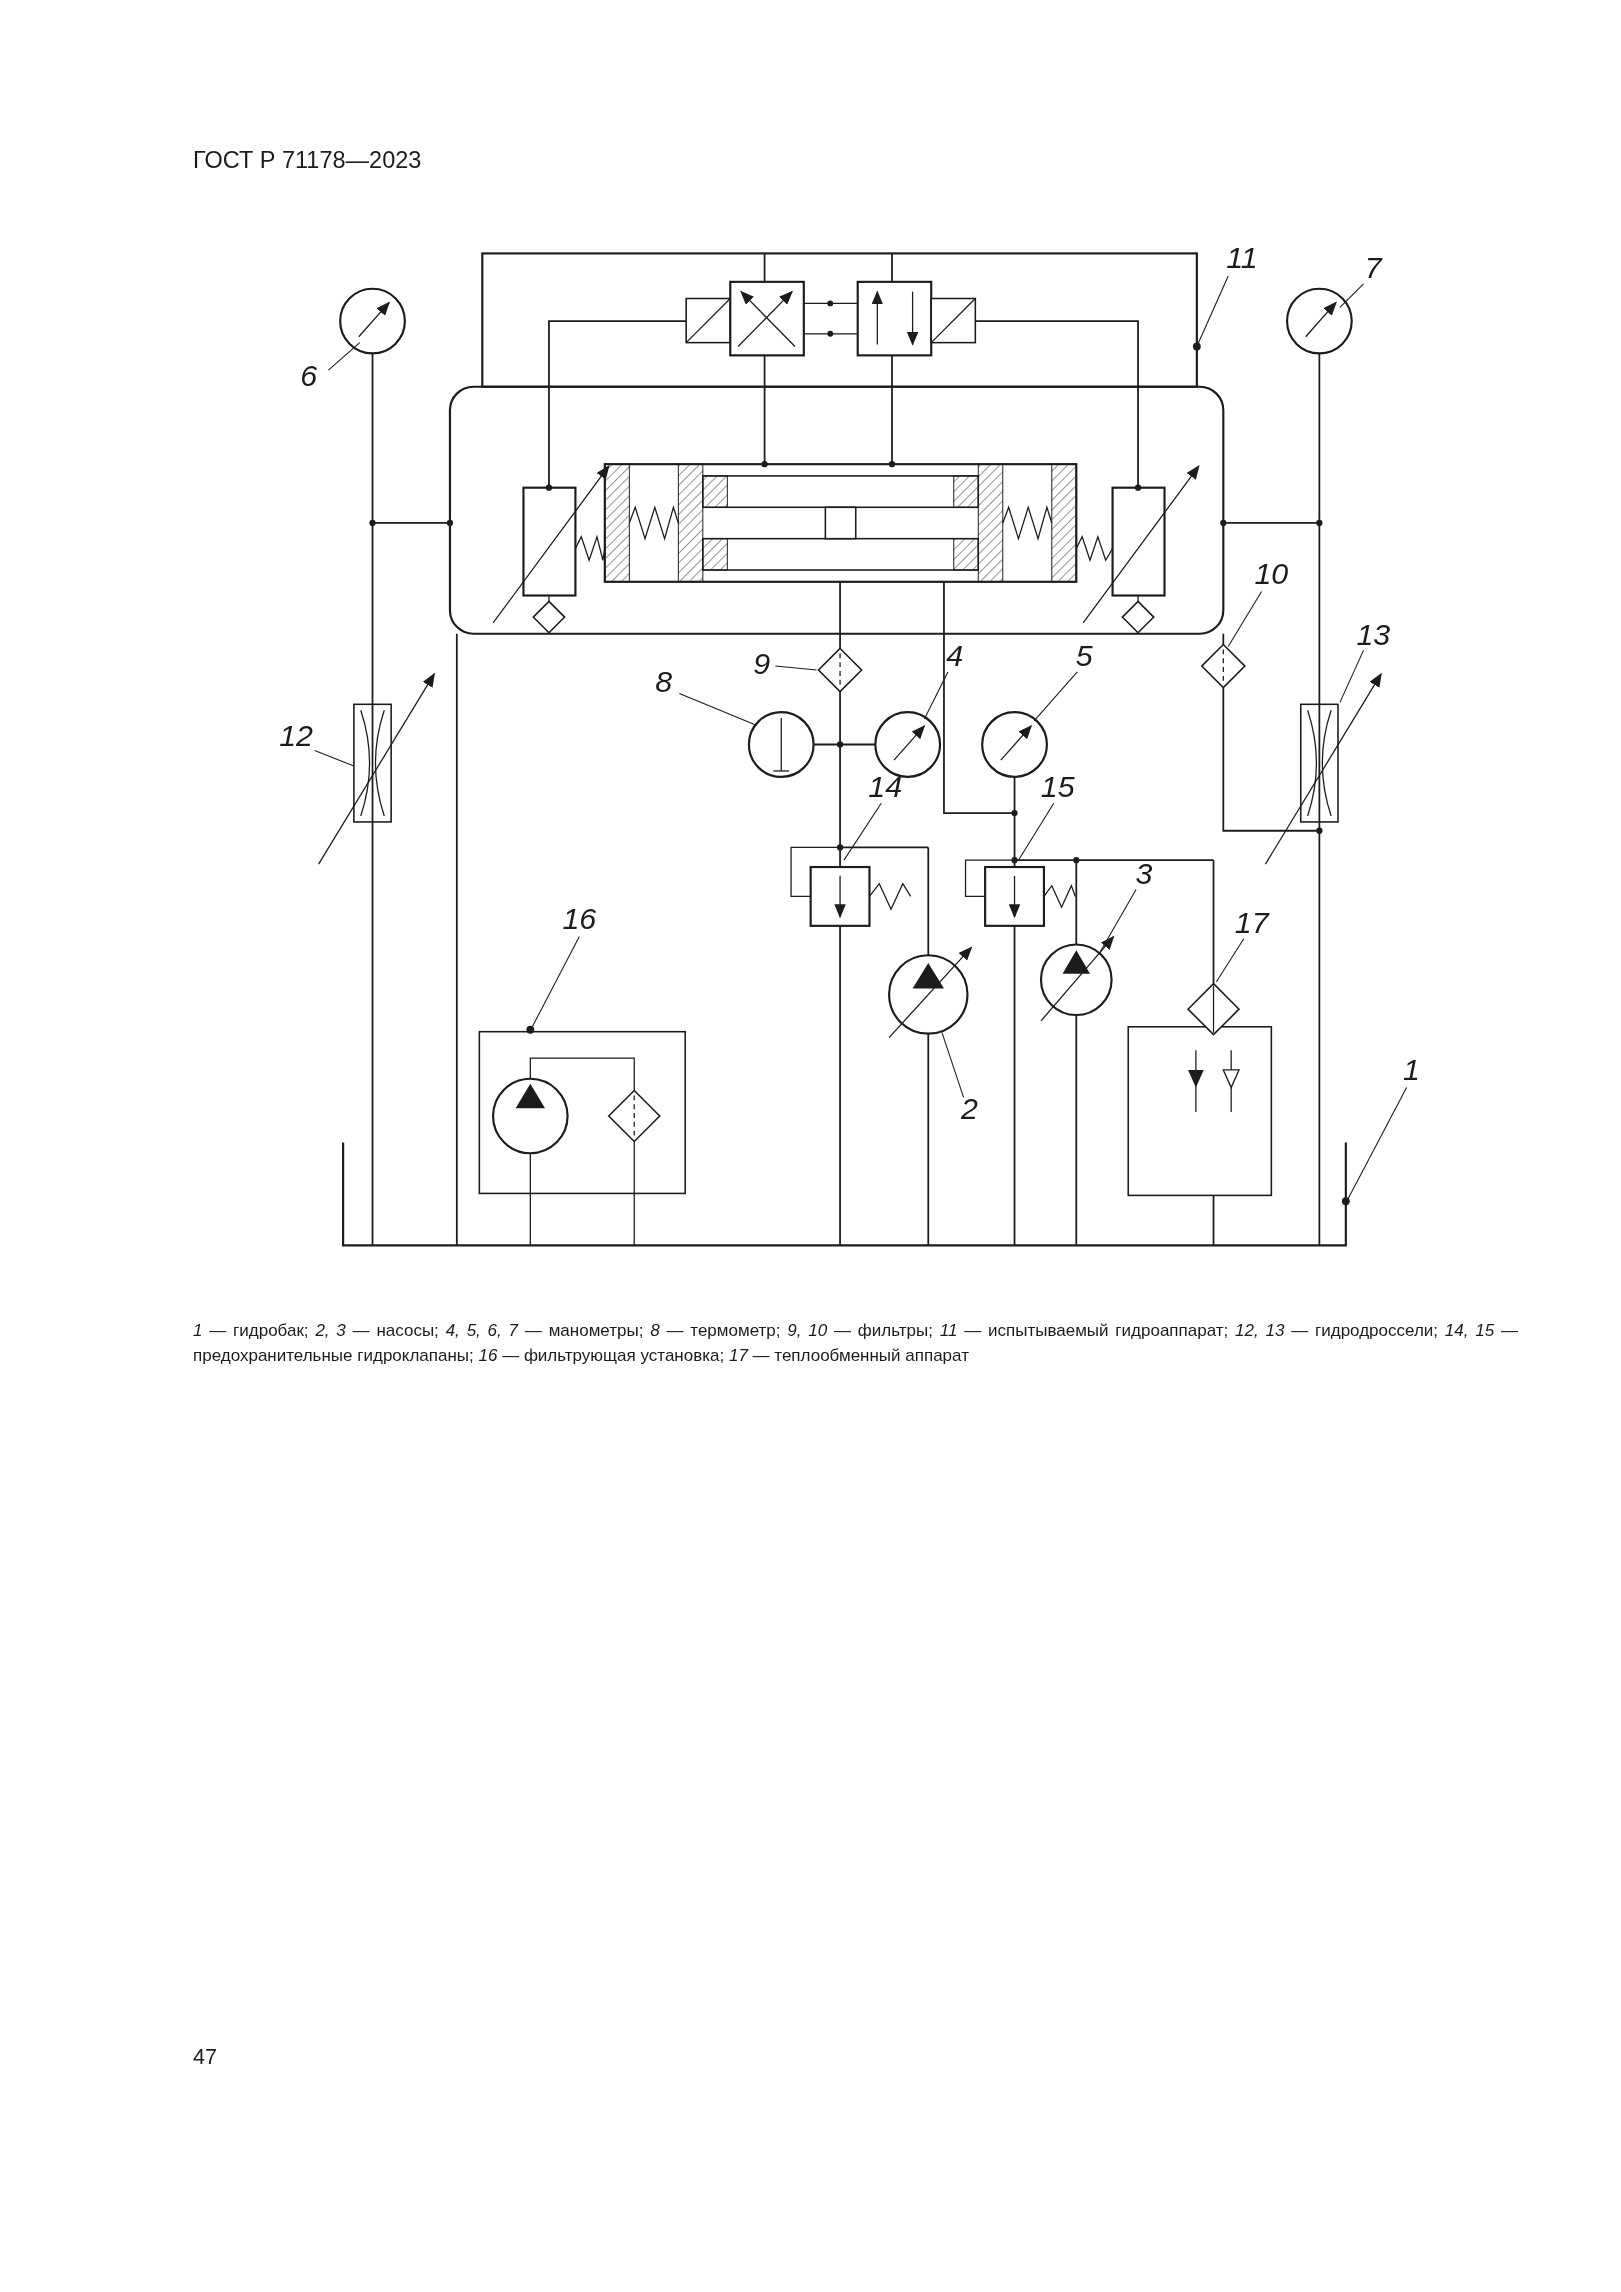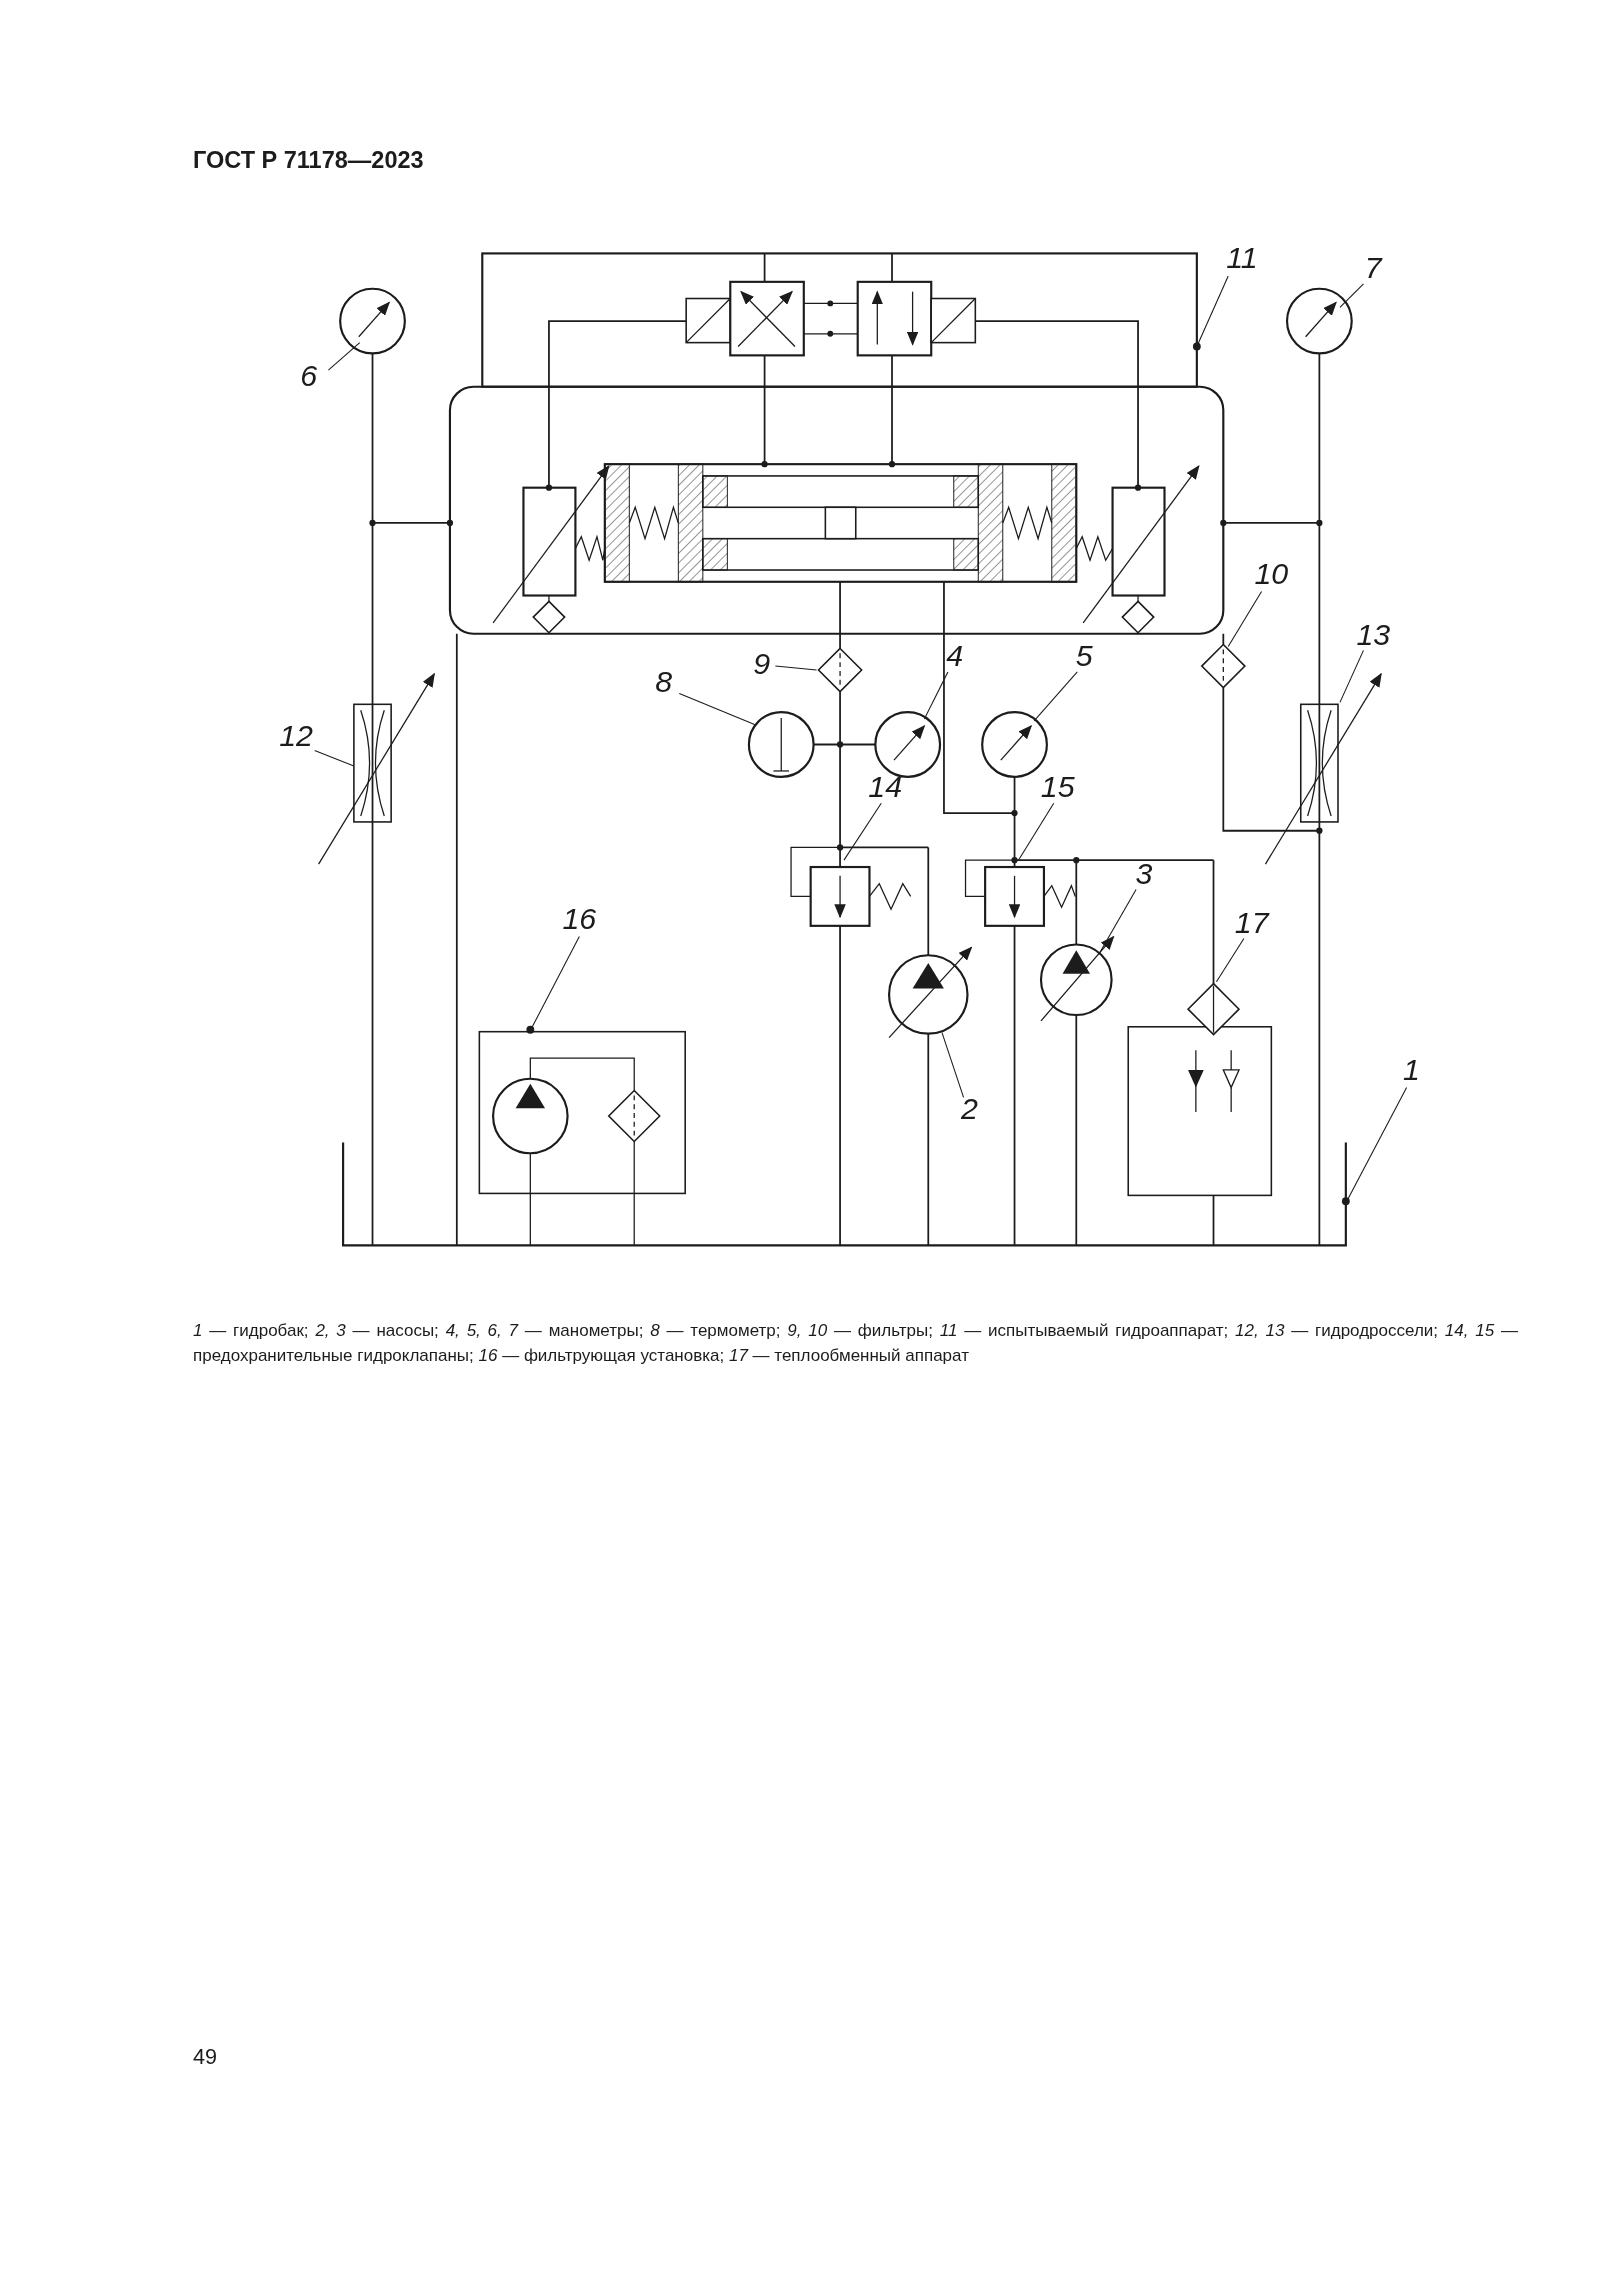--- a/index.html
+++ b/index.html
@@ -1,20 +1,20 @@
 <!DOCTYPE html>
 <html><head>
 <meta charset="utf-8">
 <style>
   html,body{margin:0;padding:0;background:#e8e8e8;}
   .page{
     position:relative;width:1621px;height:2293px;background:#ffffff;
     font-family:"Liberation Sans",sans-serif;color:#1c1c1c;margin:0 auto;overflow:hidden;
   }
-  .doc-header{position:absolute;left:193px;top:147px;font-size:23.5px;font-weight:bold;}
+  .doc-header{position:absolute;left:193px;top:147px;font-size:23.5px;font-weight:normal;}
   .legend{position:absolute;left:193px;top:1319px;width:1325px;font-size:17px;line-height:1.45;text-align:justify;}
   .legend .it{font-style:italic;}
   .caption{position:absolute;left:193px;top:1372px;width:1237px;text-align:center;font-size:21.6px;line-height:1.4;}
   .page-num{position:absolute;left:193px;top:2044px;font-size:21.6px;}
   svg{position:absolute;left:191px;top:225px;}
   .p{fill:none;stroke:#1c1c1c;stroke-width:1.8;}
   .c2{fill:none;stroke:#1c1c1c;stroke-width:2.2;}
   .wht{fill:#ffffff;stroke:#1c1c1c;stroke-width:2.2;}
   .wht15{fill:#ffffff;stroke:#1c1c1c;stroke-width:1.6;}
   .thin{fill:none;stroke:#1c1c1c;stroke-width:1.3;}
@@ -309,16 +309,16 @@
 
       <line class="lead" x1="1240" y1="880" x2="1180" y2="994"></line>
       <circle class="dot" cx="1178" cy="996" r="4"></circle>
       <text class="callout" x="1245" y="872">1</text>
     </g>
   </svg>
 
   <div class="legend"><span class="it">1</span><span> — гидробак; </span><span class="it">2, 3</span><span> — насосы; </span><span class="it">4, 5, 6, 7</span><span> — манометры; </span><span class="it">8</span><span> — термометр; </span><span class="it">9, 10</span><span> — фильтры; </span><span class="it">11</span><span> — испытываемый гидроаппарат; </span><span class="it">12, 13</span><span> — гидродроссели; </span><span class="it">14, 15</span><span> — предохранительные гидроклапаны; </span><span class="it">16</span><span> — фильтрующая установка; </span><span class="it">17</span><span> — теплообменный аппарат</span></div>
 
 
-  <div class="page-num">49</div>
+  <div class="page-num">47</div>
 
 </div>
 
 
 </body></html>

